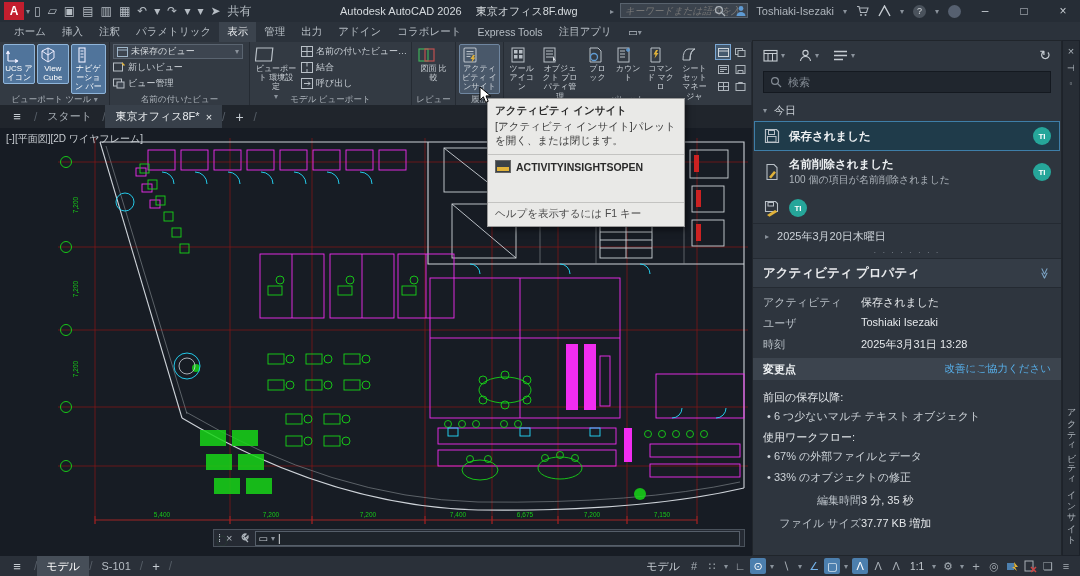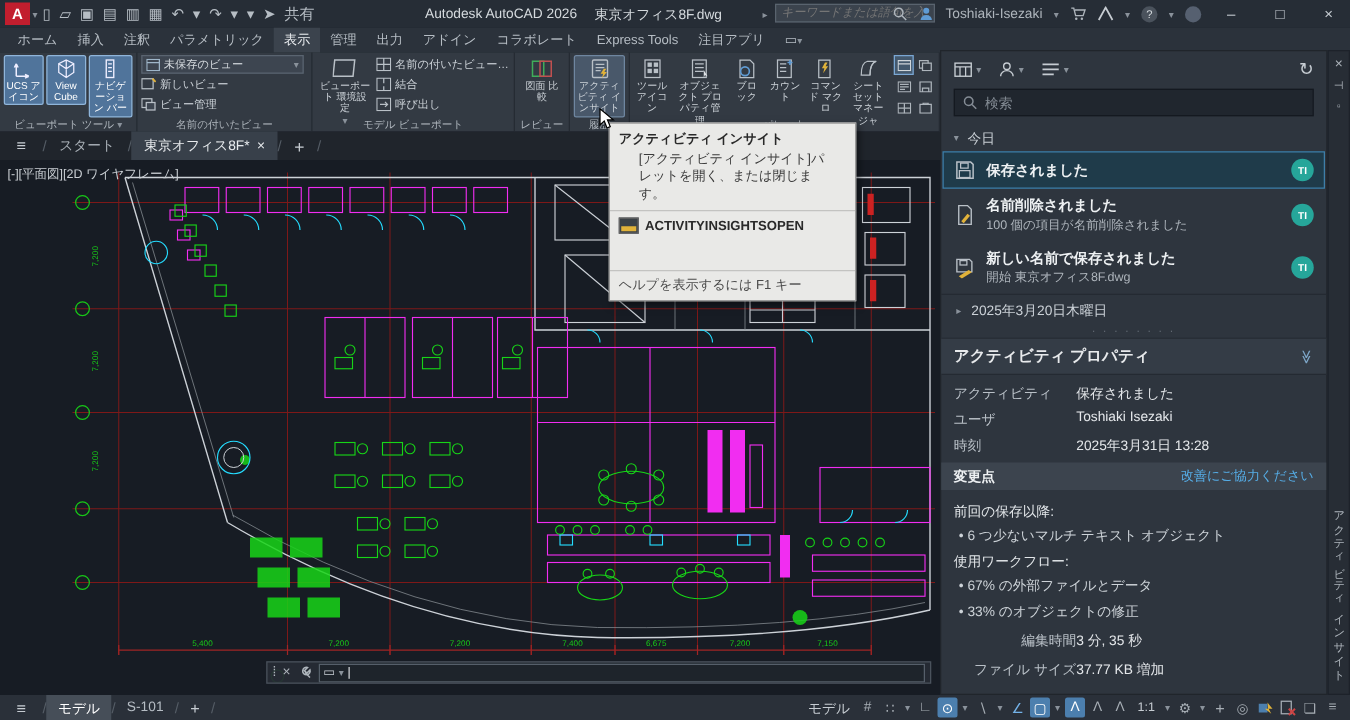--- a/index.html
+++ b/index.html
@@ -31,21 +31,21 @@
   .rtab{padding:3px 8px;font-size:10.5px;color:#b6bdc4;height:20px;box-sizing:border-box;
         display:flex;align-items:center;}
   .rtab.active{background:#3b434d;color:#e9ecef;}
   
   .ribbon{position:absolute;top:42px;left:0;width:752px;height:63px;background:#333a43;
           display:flex;z-index:5;}
   .rpanel{position:relative;display:flex;align-items:flex-start;gap:2px;
           padding:2px 3px 13px 3px;border-right:1px solid #252b33;box-sizing:border-box;height:63px;}
   .rpanel-label{position:absolute;bottom:0;left:0;right:0;height:12px;font-size:8.5px;
                 color:#aeb5bc;text-align:center;line-height:12px;white-space:nowrap;overflow:hidden;}
-  .rbtn{display:flex;flex-direction:column;align-items:center;font-size:8px;color:#ccd2d8;
+  .rbtn{display:flex;flex-direction:column;font-size:8px;color:#ccd2d8;
         text-align:center;line-height:1.15;padding:1px;border:1px solid transparent;border-radius:2px;}
   .rbtn.toggled{background:#50749b;border-color:#8fb5da;color:#fff;}
   .rbtn.hovered{background:#49586a;border-color:#6f86a0;}
   .rcol{display:flex;flex-direction:column;gap:1px;}
   .rrow{display:flex;align-items:center;gap:3px;font-size:9px;color:#ccd2d8;height:15px;white-space:nowrap;}
   .rdrop{display:flex;align-items:center;background:#3d4550;border:1px solid #5a6470;height:15px;
          font-size:9px;color:#d5dade;padding:0 3px;gap:3px;width:130px;box-sizing:border-box;}
   .rdrop .grow{flex:1;}
   .minigrid{display:grid;grid-template-columns:16px 16px;grid-auto-rows:16px;gap:1px;margin-left:2px;}
   .minigrid span{display:flex;align-items:center;justify-content:center;}
@@ -64,21 +64,21 @@
   .cmdline{position:absolute;left:213px;top:529px;width:532px;height:18px;z-index:20;
            background:rgba(38,44,52,0.94);border:1px solid #4a525c;display:flex;align-items:center;
            gap:5px;padding:0 4px;box-sizing:border-box;color:#aeb5bc;font-size:11px;}
   .cmdinput{flex:1;height:13px;background:#1e242b;border:1px solid #565f6a;display:flex;
             align-items:center;gap:3px;padding:0 3px;color:#c6ccd2;font-size:10px;}
   
   .tooltip{position:absolute;left:487px;top:98px;width:196px;background:#e9e9e7;
            border:1px solid #9a9a9a;box-shadow:2px 3px 6px rgba(0,0,0,.5);z-index:60;
            color:#2a2a2a;font-size:10.5px;}
   .tooltip .tt-title{font-weight:bold;padding:5px 7px 2px;}
-  .tooltip .tt-desc{padding:0 23px 6px;color:#3a3a3a;}
+  .tooltip .tt-desc{padding:0 7px 6px;color:#3a3a3a;}
   .tooltip .tt-cmd{display:flex;align-items:center;gap:5px;border-top:1px solid #c3c3c1;
                    padding:5px 7px;font-weight:bold;}
   .tooltip .tt-help{border-top:1px solid #c3c3c1;padding:4px 7px 5px;color:#4a4a4a;margin-top:24px;}
   .ttico{width:14px;height:11px;background:#3a4147;border:1px solid #666;position:relative;}
   .ttico::after{content:"";position:absolute;left:1px;right:1px;bottom:1px;height:4px;background:#e0b23a;}
   .cursor{position:absolute;left:479px;top:86px;z-index:70;}
   
   .palette{position:absolute;left:752px;top:40px;width:310px;height:516px;background:#2e353e;
            border:1px solid #20252b;box-sizing:border-box;z-index:30;color:#c6ccd2;
            display:flex;flex-direction:column;}
@@ -692,24 +692,20 @@
     </div>
     <span class="avatar">TI</span>
   </div>
 
   <div class="pitem">
     <svg class="icon" width="18" height="18" viewBox="0 0 18 18">
       <path d="M2.5 2.5h10l2 2v8h-12Z" fill="none" stroke="#b9c0c7" stroke-width="1.1"></path>
       <rect x="5" y="3.5" width="5.5" height="3.5" fill="none" stroke="#b9c0c7"></rect>
       <path d="M4 16 l8-5 2.5 1.8-8 5Z" fill="#e0b23a"></path>
     </svg>
-    <div class="ptxt">
-      <div class="ptitle">新しい名前で保存されました</div>
-      <div class="psub">開始 東京オフィス8F.dwg</div>
-    </div>
     <span class="avatar">TI</span>
   </div>
 
   <div class="pdate">
     <span class="tiny">▸</span>
     <span>2025年3月20日木曜日</span>
   </div>
 
   <div class="pdots">· · · · · · · ·</div>
 

